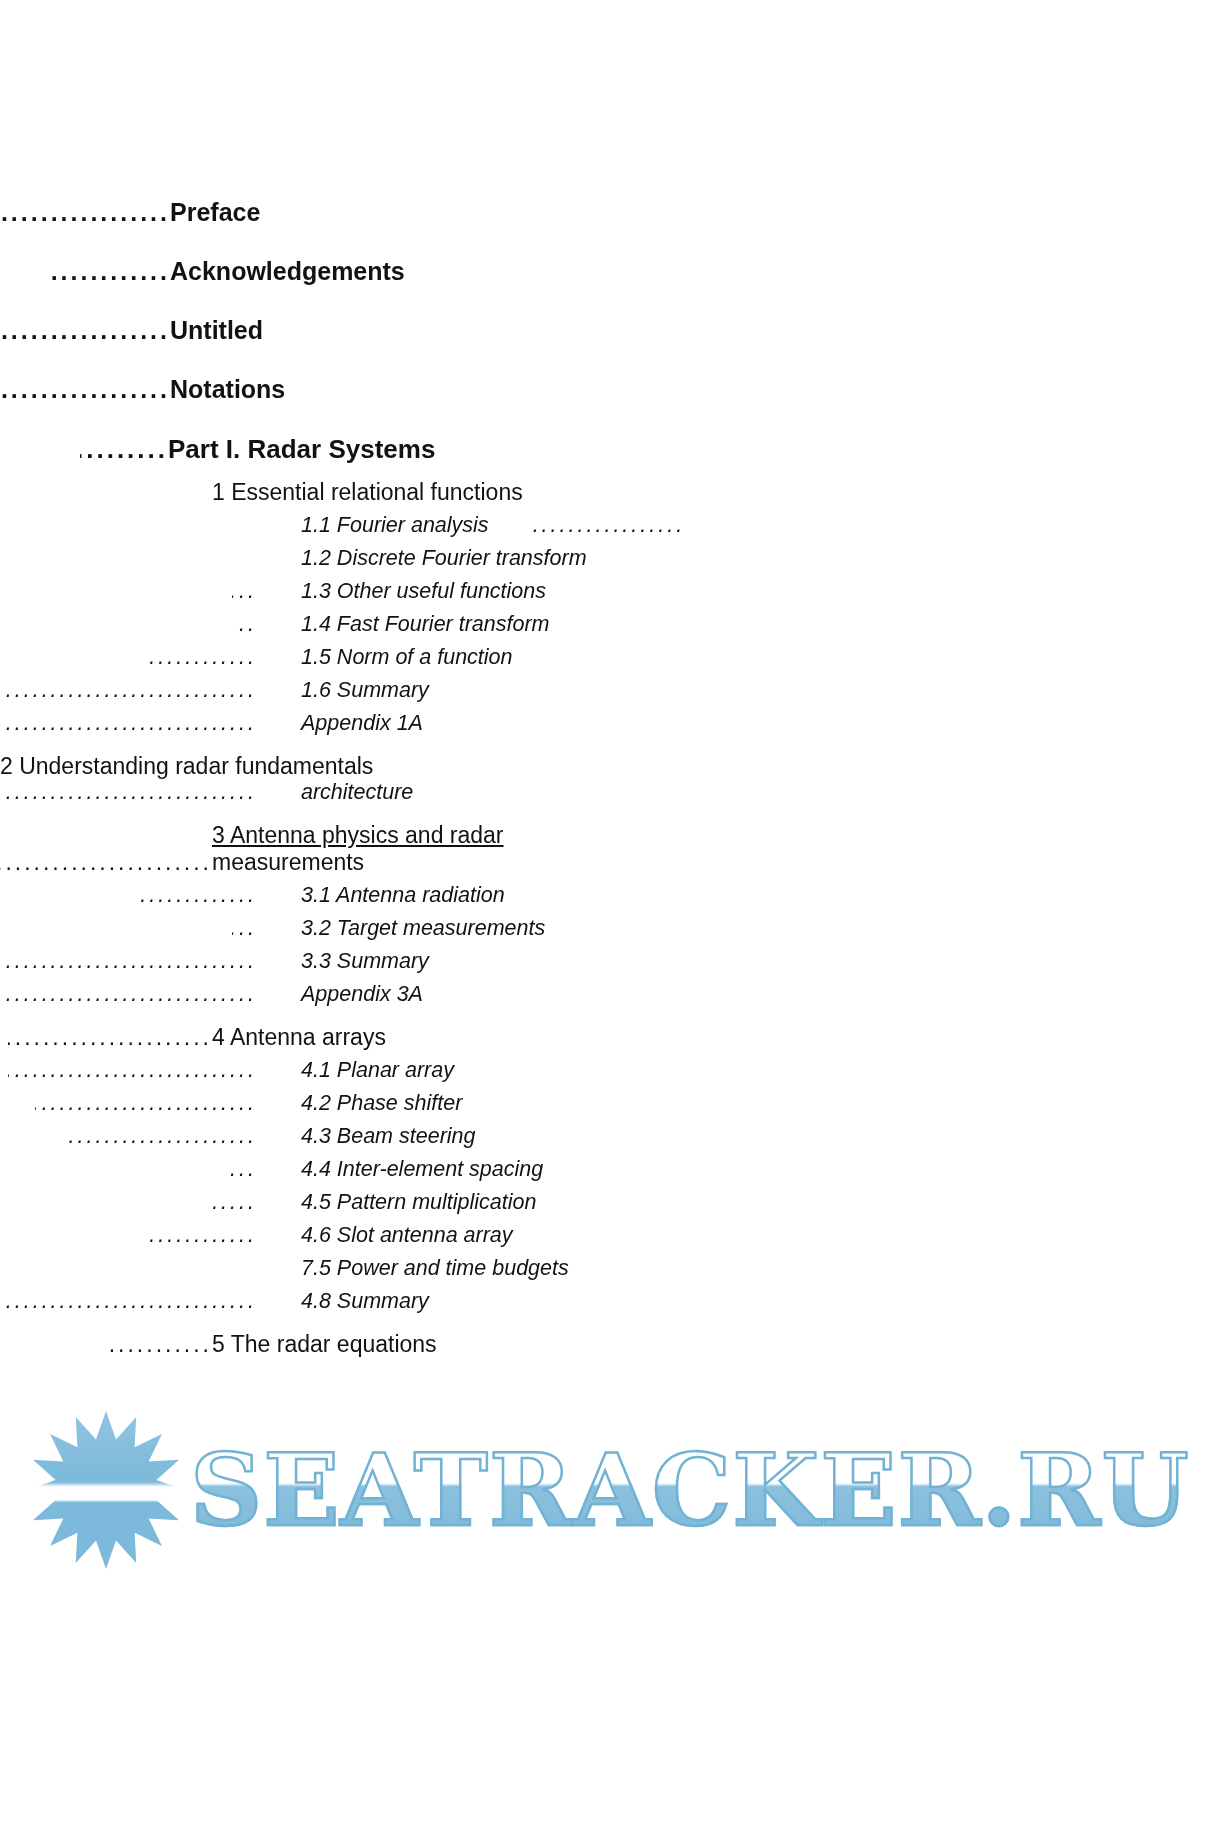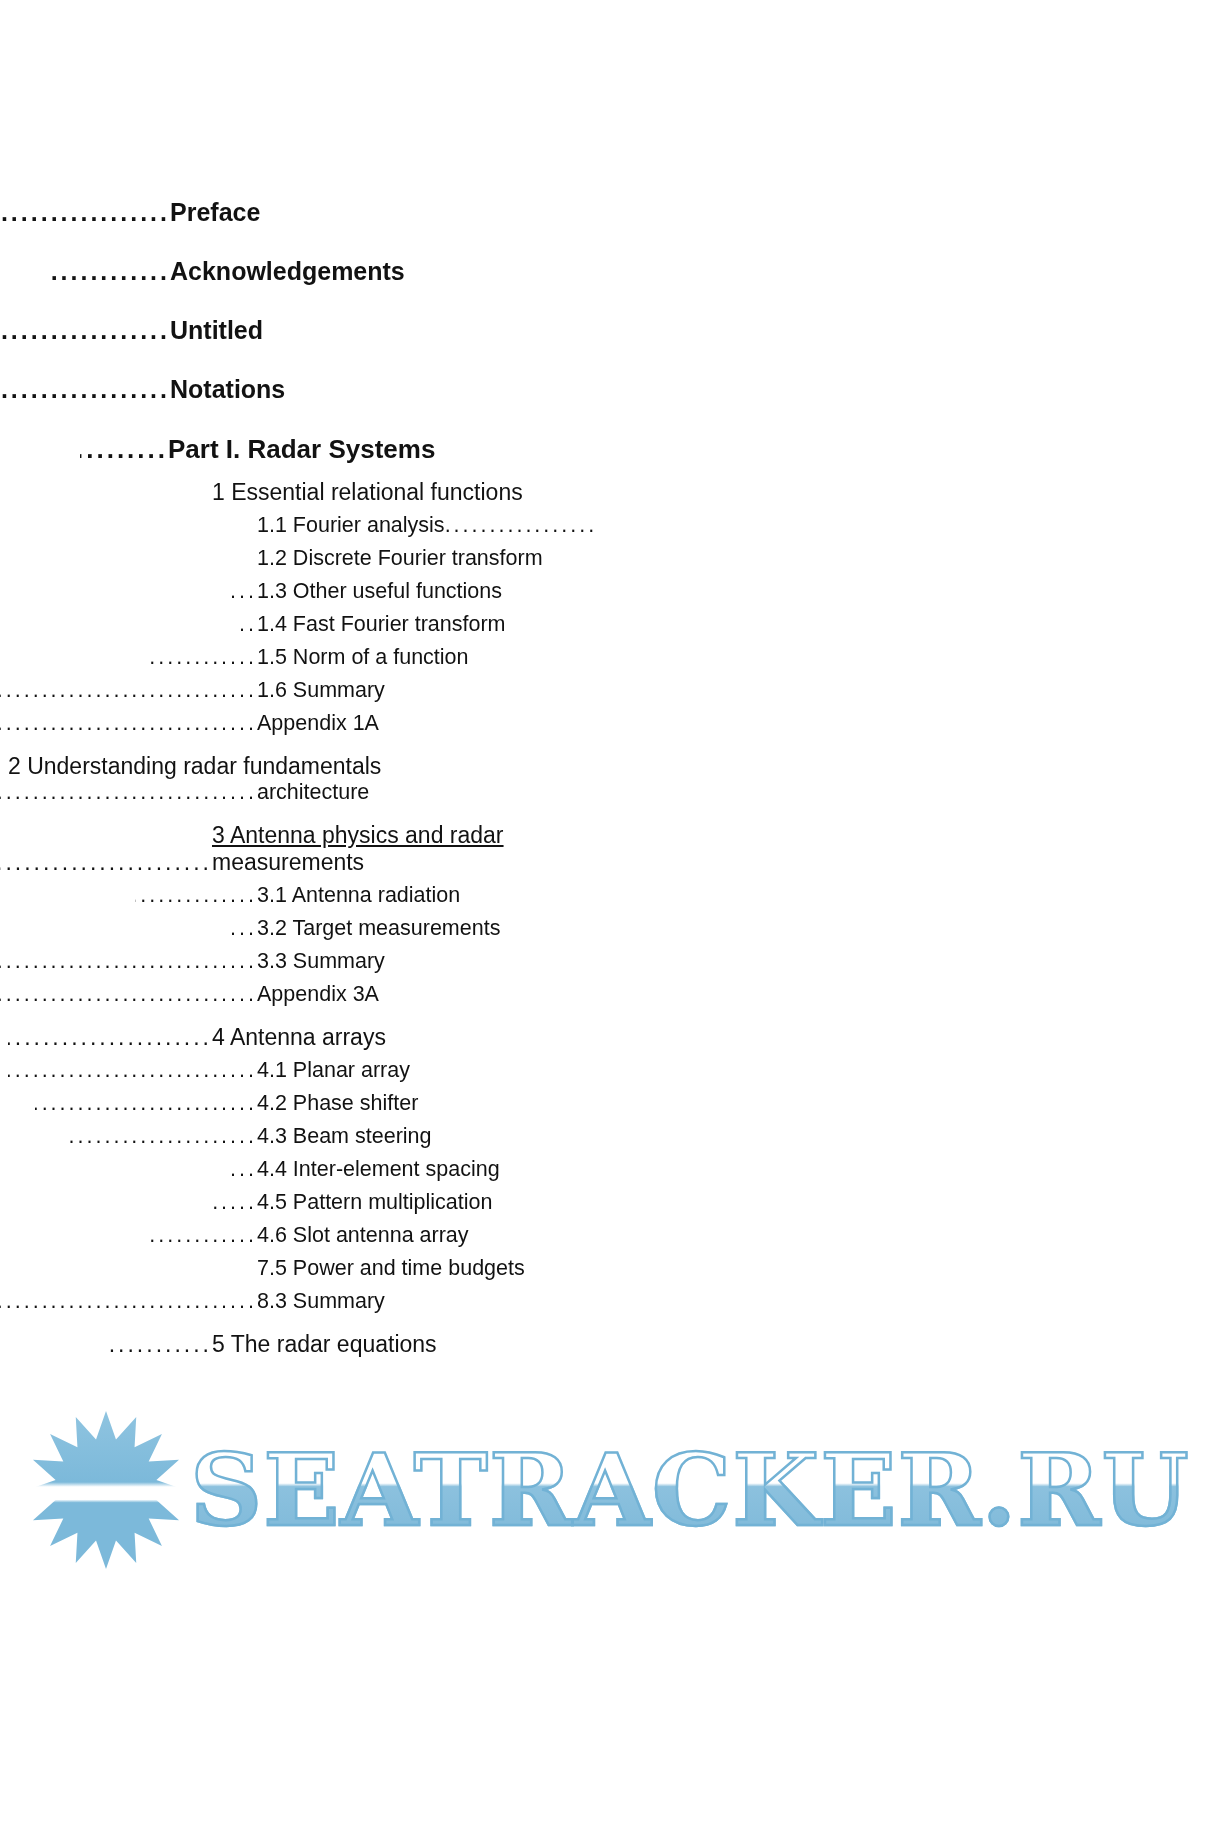--- a/index.html
+++ b/index.html
@@ -31,21 +31,21 @@
     letter-spacing: 3px;
     flex: none;
   }
   .leader { direction: rtl; }   
   .trail  { direction: ltr; }
   .label  { flex: none; }
 
   .front   { font-weight: bold; font-size: 25px;   line-height: 33px; margin-bottom: 26px; }
   .part    { font-weight: bold; font-size: 26px;   line-height: 34px; margin-bottom: 8px;  }
   .chapter { font-weight: normal; font-size: 23px; line-height: 34px; margin-top: 9px;     }
-  .section { font-size: 21.5px; line-height: 33px; }
+  .section { font-style: italic; font-size: 21.5px; line-height: 33px; gap: 44px; }
   .cont    { margin-top: -7px !important; }
 
   
   .watermark {
     position: absolute;
     top: 1402px;
     left: 16px;
     width: 100%;
     height: 175px;
     display: flex;
@@ -140,21 +140,21 @@
     <div class="row section" style="padding-left: 0px;">
     <span class="leader" style="width: 257px;">............................................................................................................................................</span>
     <span class="label">1.6 Summary</span>
     <span class="trail"></span>
   </div>
     <div class="row section" style="padding-left: 0px;">
     <span class="leader" style="width: 257px;">............................................................................................................................................</span>
     <span class="label">Appendix 1A</span>
     <span class="trail"></span>
   </div>
-    <div class="row chapter" style=" margin-left: 8px;">
+    <div class="row chapter" style="">
     <span class="leader"></span>
     <span class="label">2 Understanding radar fundamentals</span>
     <span class="trail"></span>
   </div>
     <div class="row section cont" style="padding-left: 0px;">
     <span class="leader" style="width: 257px;">............................................................................................................................................</span>
     <span class="label">architecture</span>
     <span class="trail"></span>
   </div>
     <div class="row chapter" style="padding-left: 212px; text-decoration: underline;">
@@ -222,21 +222,21 @@
     <span class="label">4.6 Slot antenna array</span>
     <span class="trail"></span>
   </div>
     <div class="row section" style="padding-left: 257px;">
     <span class="leader"></span>
     <span class="label">7.5 Power and time budgets</span>
     <span class="trail"></span>
   </div>
     <div class="row section" style="padding-left: 0px;">
     <span class="leader" style="width: 257px;">............................................................................................................................................</span>
-    <span class="label">8.3 Summary</span>
+    <span class="label">4.8 Summary</span>
     <span class="trail"></span>
   </div>
     <div class="row chapter" style="padding-left: 105px;">
     <span class="leader" style="width: 107px;">............................................................................................................................................</span>
     <span class="label">5 The radar equations</span>
     <span class="trail"></span>
   </div>
   </div>
 
 <div class="watermark">

